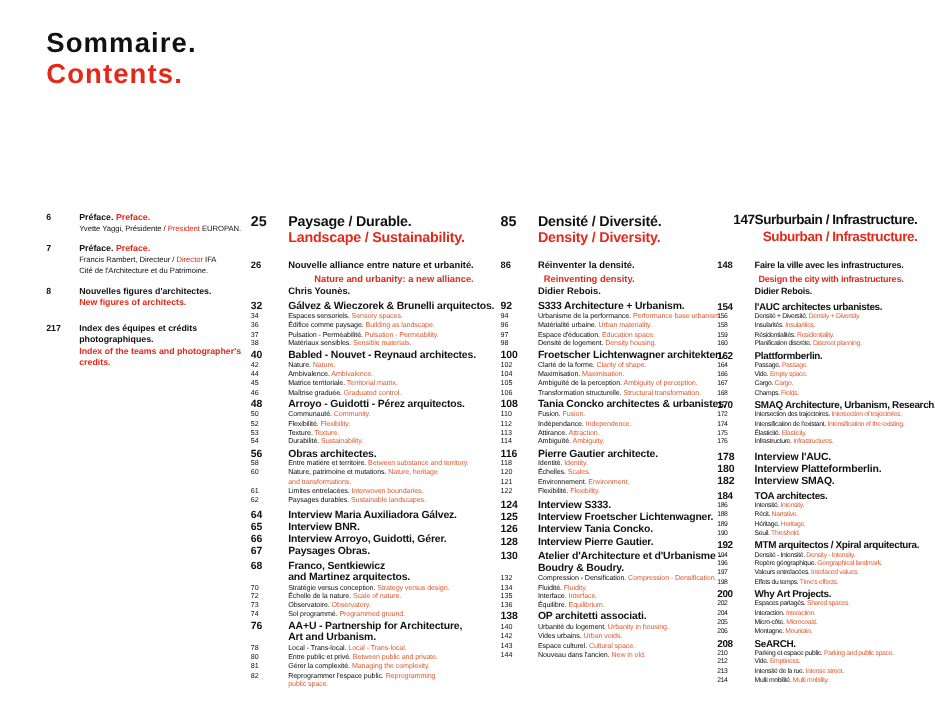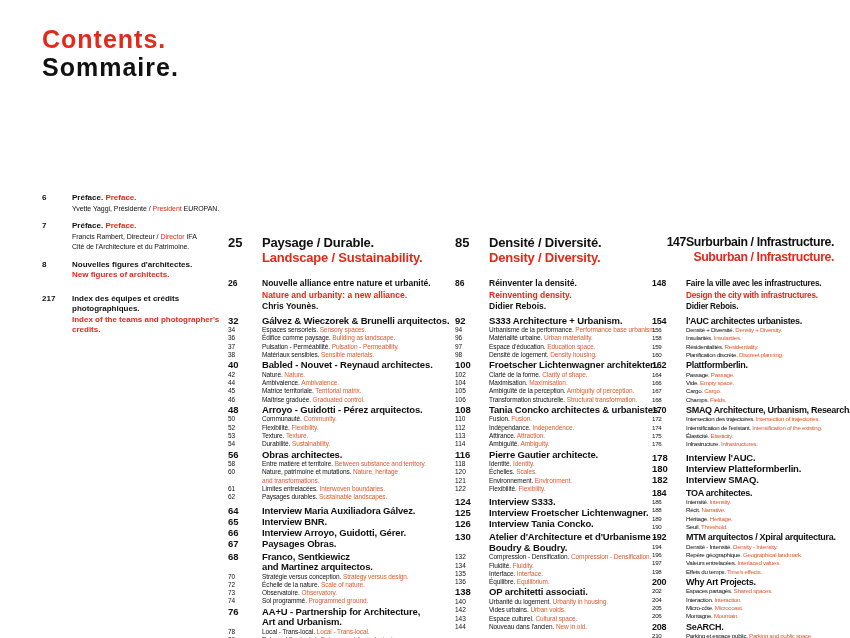--- a/index.html
+++ b/index.html
@@ -24,30 +24,30 @@
   .f-entry{ display:flex; margin-bottom:7px; }
   .f-entry.gap-top{ margin-top:13px; }
   .f-entry .num{ width:30px; font-size:8px; font-weight:bold; line-height:10.5px; }
   .f-title{ font-size:8px; font-weight:bold; line-height:10.5px; }
   .f-title .en{ color:var(--red); }
   .f-title .en.block{ display:block; }
   .f-meta{ font-size:7px; line-height:10.5px; white-space:nowrap; letter-spacing:-0.05px; }
   .f-meta .red{ color:var(--red); }
 
   
-  .sec-head{ display:flex; margin-bottom:13px;margin-top:42px; }
+  .sec-head{ display:flex; margin-bottom:13px; }
   .sec-head .num{ width:34px; font-size:13px; font-weight:bold; line-height:15px; }
   .h-fr,.h-en{ font-size:13px; font-weight:bold; line-height:15px; letter-spacing:-0.2px; white-space:nowrap; }
   .h-en{ color:var(--red); }
   #col-3 .h-fr,#col-3 .h-en,#col-3 .sec-head .num{ font-size:12.3px; letter-spacing:-0.4px;text-align:right; }
 
   .intro{ display:flex; margin-bottom:3px; }
   .intro .num{ width:34px; font-size:8.5px; font-weight:bold; line-height:11.5px; }
   .in-fr,.in-en,.in-au{ font-size:8.5px; font-weight:bold; line-height:11.5px; white-space:nowrap; }
-  .in-en{ color:var(--red); }
+  .in-en{ color:var(--red);text-align:right; }
   #col-3 .in-fr,#col-3 .in-en,#col-3 .in-au{ font-size:8.2px; letter-spacing:-0.2px; }
 
   .group{ margin-bottom:1px; }
   .g-head{ display:flex; }
   .g-head .num{ width:34px; font-size:9.5px; font-weight:bold; line-height:10.5px; }
   .t-line{ font-size:9.5px; font-weight:bold; line-height:10.5px; letter-spacing:-0.15px; white-space:nowrap; }
   #col-3 .t-line,#col-3 .g-head .num{ font-size:9px; letter-spacing:-0.3px; }
 
   .g-item{ display:flex; }
   .g-item .num{ width:34px; font-size:6.5px; line-height:8.3px; }
@@ -58,22 +58,22 @@
   .interviews{ margin:3px 0 3px; }
   .iv-row{ display:flex; }
   .iv-row .num{ width:34px; font-size:9.5px; font-weight:bold; line-height:11px; }
   .iv-label{ font-size:9.5px; font-weight:bold; line-height:11px; letter-spacing:-0.15px; white-space:nowrap;text-align:center; }
 </style>
 </head>
 <body>
 
 <div class="page">
   <div class="masthead">
+    <div class="m-line m-fr">Sommaire.</div>
     <div class="m-line m-en">Contents.</div>
-    <div class="m-line m-fr">Sommaire.</div>
   </div>
   <div class="col" id="col-front">
       <div class="f-entry">
         <div class="num">6</div>
         <div class="f-body">
           <div class="f-title"><span class="fr">Préface.</span> <span class="en">Preface.</span></div>
           <div class="f-meta"><span>Yvette Yaggi, Présidente / </span><span class="red">President </span><span>EUROPAN.</span></div>
         </div>
       </div>
       <div class="f-entry">
@@ -478,20 +478,24 @@
           <div class="iv-label">Interview S333.</div>
         </div>
         <div class="iv-row">
           <div class="num">125</div>
           <div class="iv-label">Interview Froetscher Lichtenwagner.</div>
         </div>
         <div class="iv-row">
           <div class="num">126</div>
           <div class="iv-label">Interview Tania Concko.</div>
         </div>
+        <div class="iv-row">
+          <div class="num">128</div>
+          <div class="iv-label">Interview Pierre Gautier.</div>
+        </div>
       </div>
       <div class="group">
         <div class="g-head">
           <div class="num">130</div>
           <div>
             <div class="t-line">Atelier d'Architecture et d'Urbanisme -</div>
             <div class="t-line">Boudry &amp; Boudry.</div>
           </div>
         </div>
         <div class="g-item">

